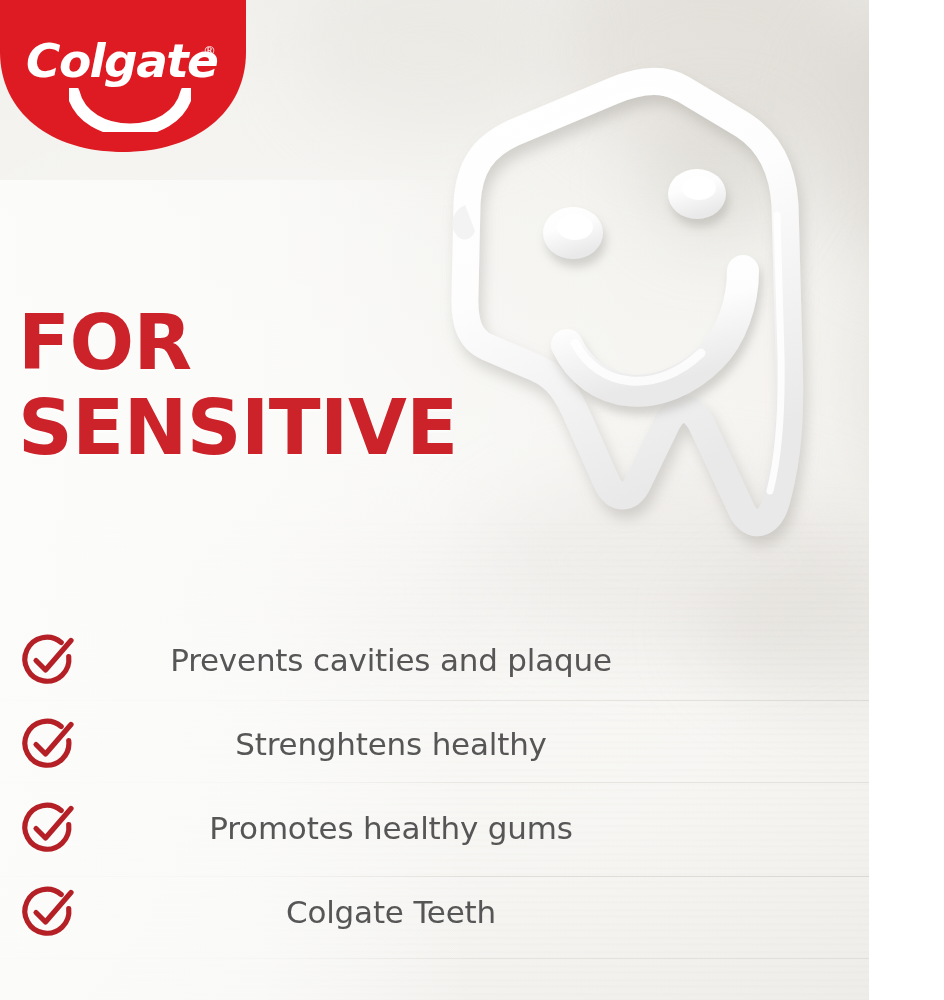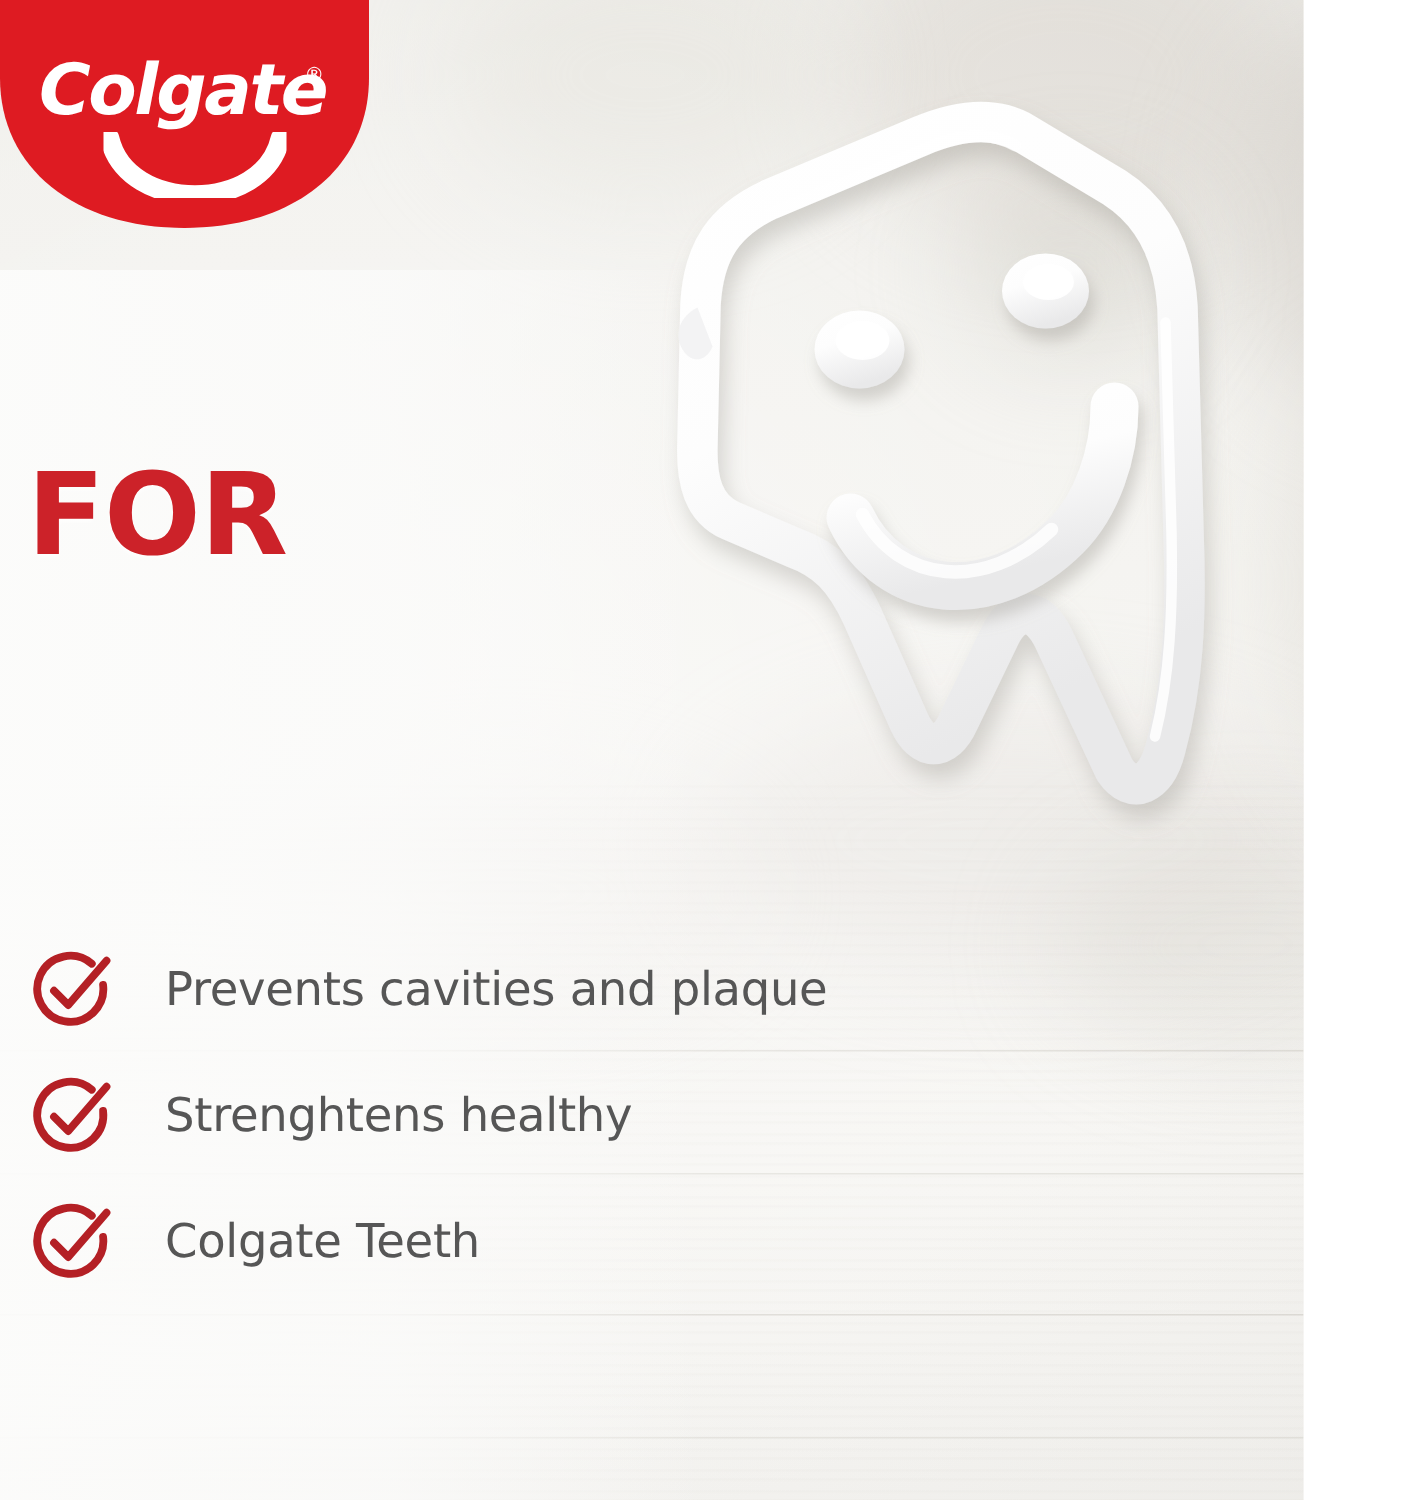--- a/index.html
+++ b/index.html
@@ -174,20 +174,21 @@
     white-space: nowrap;
     text-shadow: 0 2px 3px rgba(255,255,255,.75);
   }
 
   
   #benefits {
     position: absolute;
     left: 12px;
     top: 618px;
     width: 660px;
+    text-align: center;
   }
   .benefit-row {
     display: flex;
     align-items: center;
     height: 84px;
   }
   .benefit-icon {
     flex: 0 0 auto;
     width: 60px;
     height: 60px;
@@ -314,20 +315,21 @@
     <div class="reg-mark">®</div>
     <div class="smile">
       <svg viewBox="0 0 122 44" xmlns="http://www.w3.org/2000/svg" aria-hidden="true">
         <path d="M 4 4 C 10 30, 36 42, 61 42 C 86 42, 112 30, 118 4" fill="none" stroke="#ffffff" stroke-width="13" stroke-linecap="round"></path>
       </svg>
     </div>
   </div>
 
   <div id="headline">
     <span class="hl-line">FOR</span>
+    <span class="hl-line">SENSITIVE</span>
   </div>
 
   <div id="benefits">
 
     <div class="benefit-row">
       <span class="benefit-icon">
         <svg viewBox="0 0 60 60" xmlns="http://www.w3.org/2000/svg" aria-hidden="true">
           <path d="M 45.5 14.5 A 22 22 0 1 0 51 29.5" fill="none" stroke="#b42025" stroke-width="5.2" stroke-linecap="round" transform="rotate(-8 30 30)"></path>
           <path d="M 18 30.5 L 27.5 40 L 53 10.5" fill="none" stroke="#b42025" stroke-width="5.2" stroke-linecap="round" stroke-linejoin="round"></path>
         </svg>
@@ -338,20 +340,29 @@
     <div class="benefit-row">
       <span class="benefit-icon">
         <svg viewBox="0 0 60 60" xmlns="http://www.w3.org/2000/svg" aria-hidden="true">
           <path d="M 45.5 14.5 A 22 22 0 1 0 51 29.5" fill="none" stroke="#b42025" stroke-width="5.2" stroke-linecap="round" transform="rotate(-8 30 30)"></path>
           <path d="M 18 30.5 L 27.5 40 L 53 10.5" fill="none" stroke="#b42025" stroke-width="5.2" stroke-linecap="round" stroke-linejoin="round"></path>
         </svg>
       </span>
       <span class="benefit-text">Strenghtens healthy</span>
     </div>
 
+    <div class="benefit-row">
+      <span class="benefit-icon">
+        <svg viewBox="0 0 60 60" xmlns="http://www.w3.org/2000/svg" aria-hidden="true">
+          <path d="M 45.5 14.5 A 22 22 0 1 0 51 29.5" fill="none" stroke="#b42025" stroke-width="5.2" stroke-linecap="round" transform="rotate(-8 30 30)"></path>
+          <path d="M 18 30.5 L 27.5 40 L 53 10.5" fill="none" stroke="#b42025" stroke-width="5.2" stroke-linecap="round" stroke-linejoin="round"></path>
+        </svg>
+      </span>
+      <span class="benefit-text">Promotes healthy gums</span>
+    </div>
 
     <div class="benefit-row">
       <span class="benefit-icon">
         <svg viewBox="0 0 60 60" xmlns="http://www.w3.org/2000/svg" aria-hidden="true">
           <path d="M 45.5 14.5 A 22 22 0 1 0 51 29.5" fill="none" stroke="#b42025" stroke-width="5.2" stroke-linecap="round" transform="rotate(-8 30 30)"></path>
           <path d="M 18 30.5 L 27.5 40 L 53 10.5" fill="none" stroke="#b42025" stroke-width="5.2" stroke-linecap="round" stroke-linejoin="round"></path>
         </svg>
       </span>
       <span class="benefit-text">Colgate Teeth</span>
     </div>

